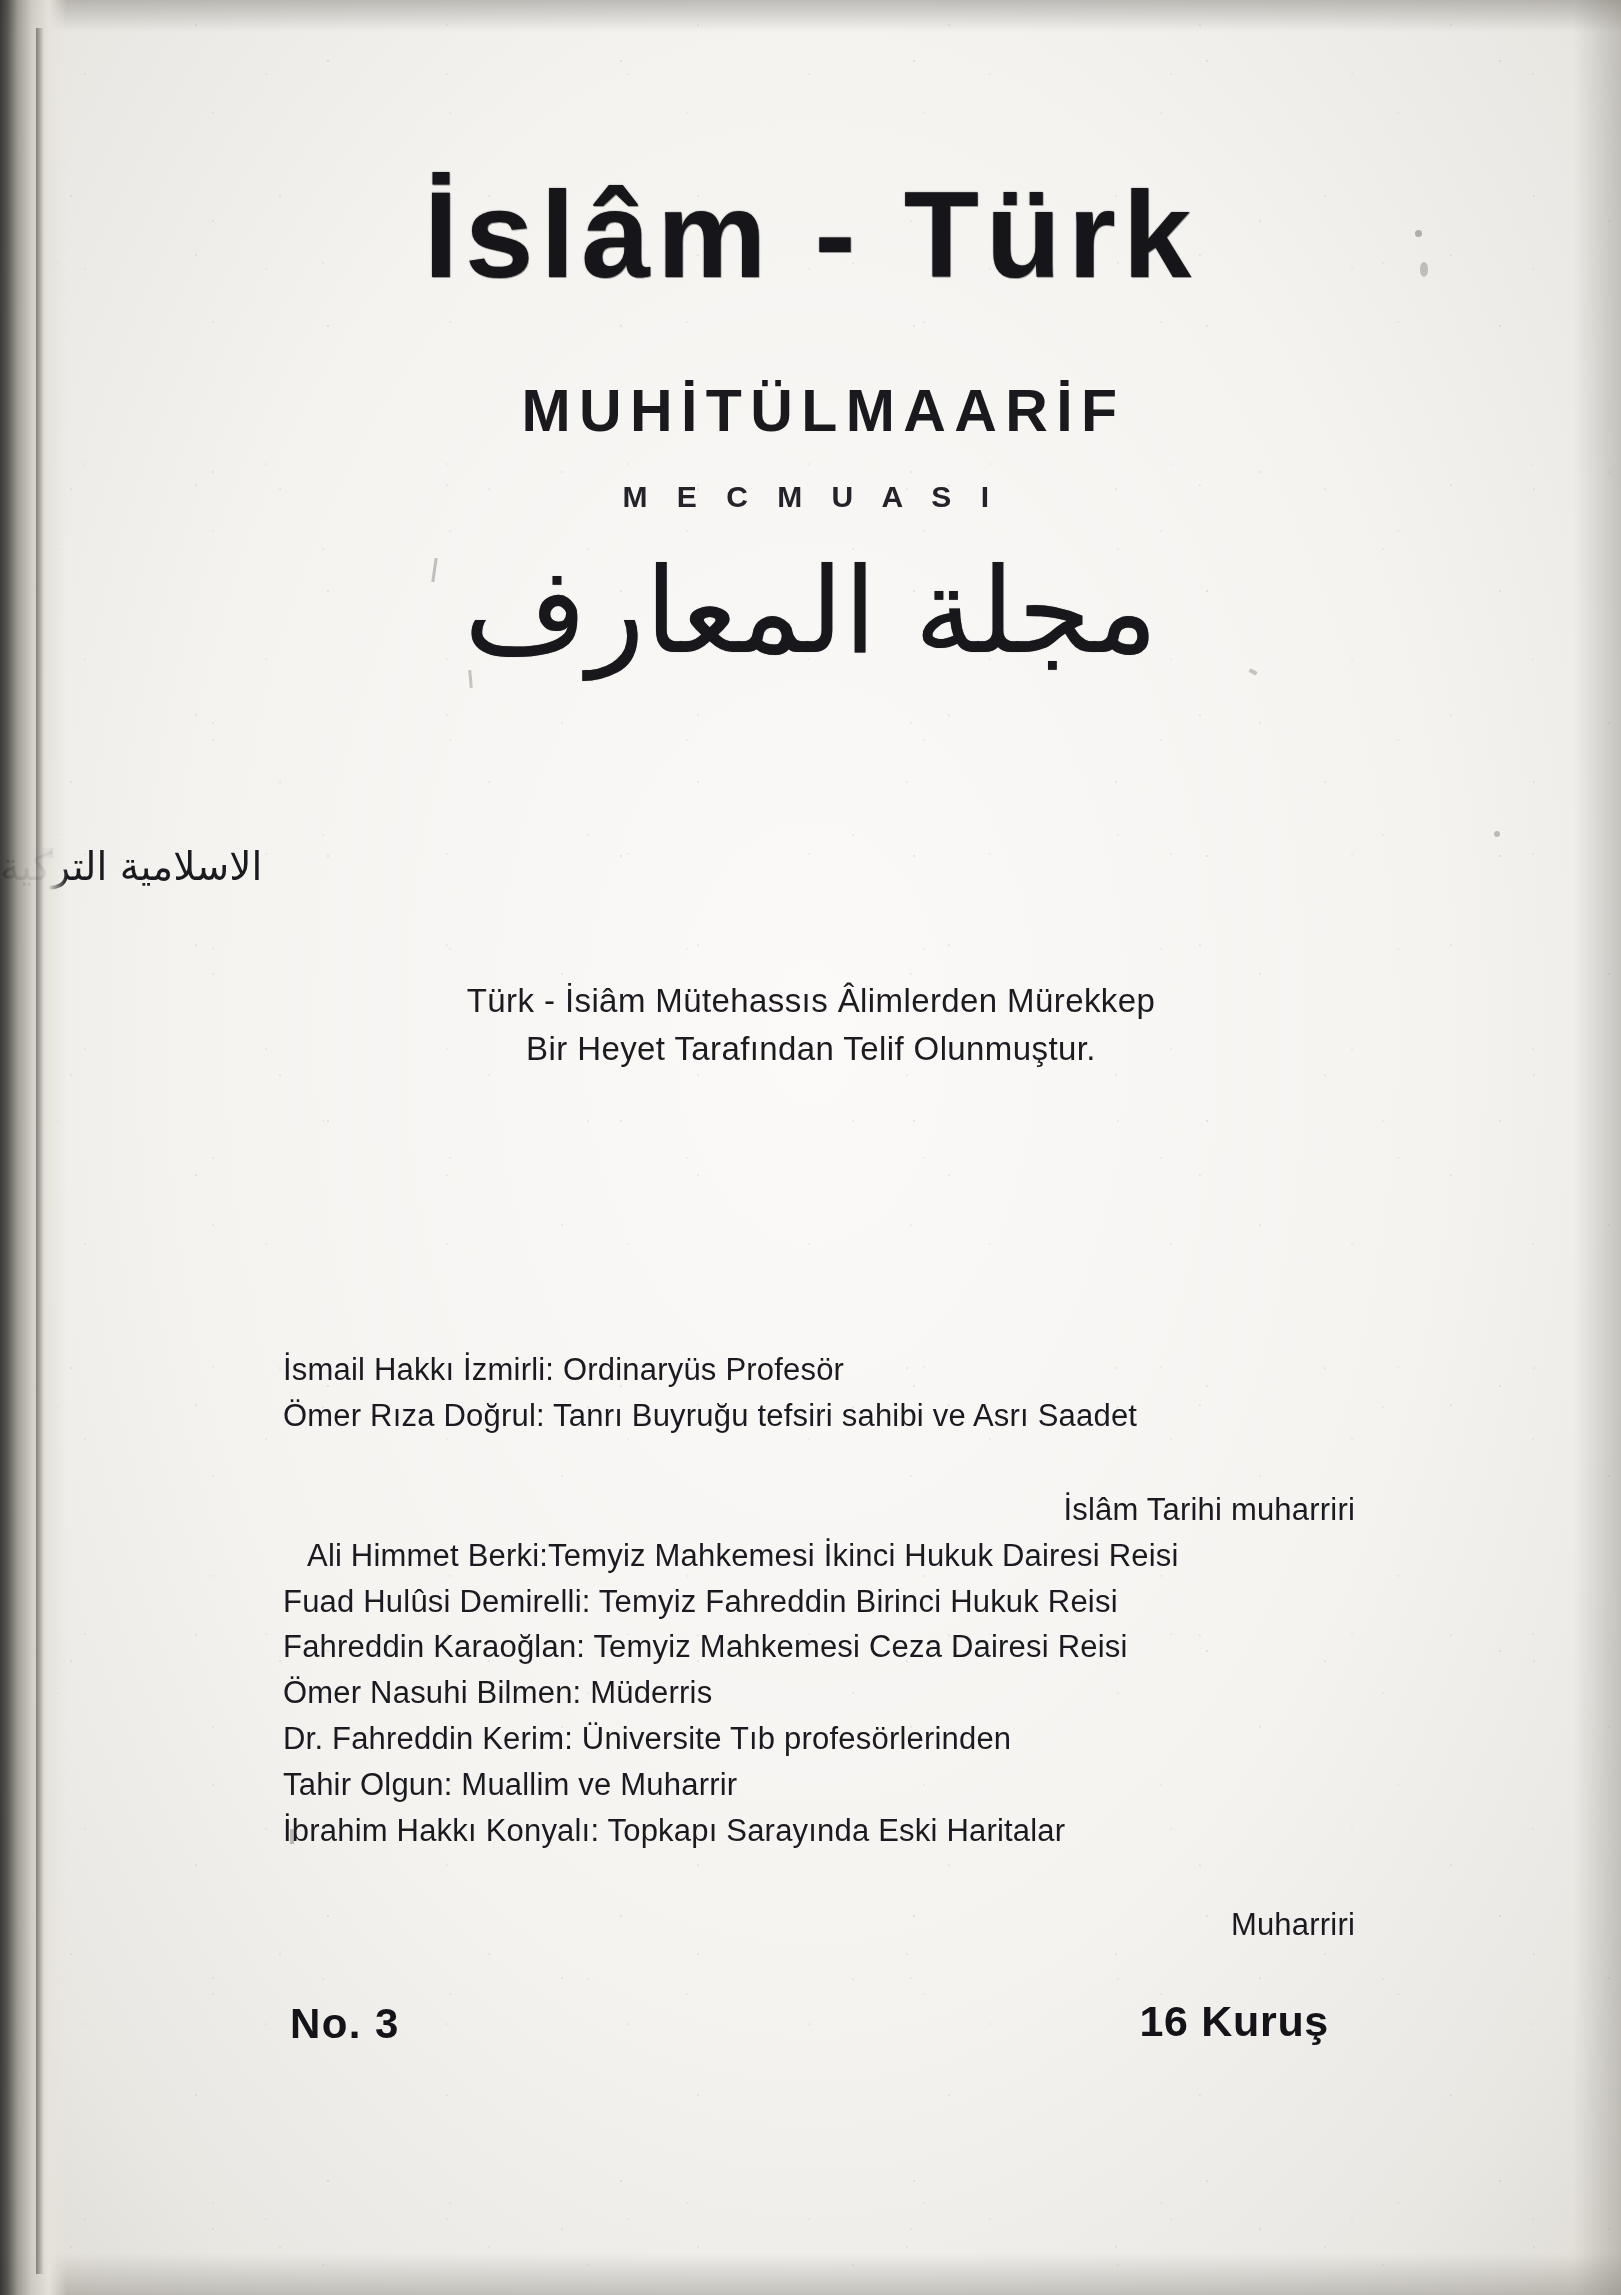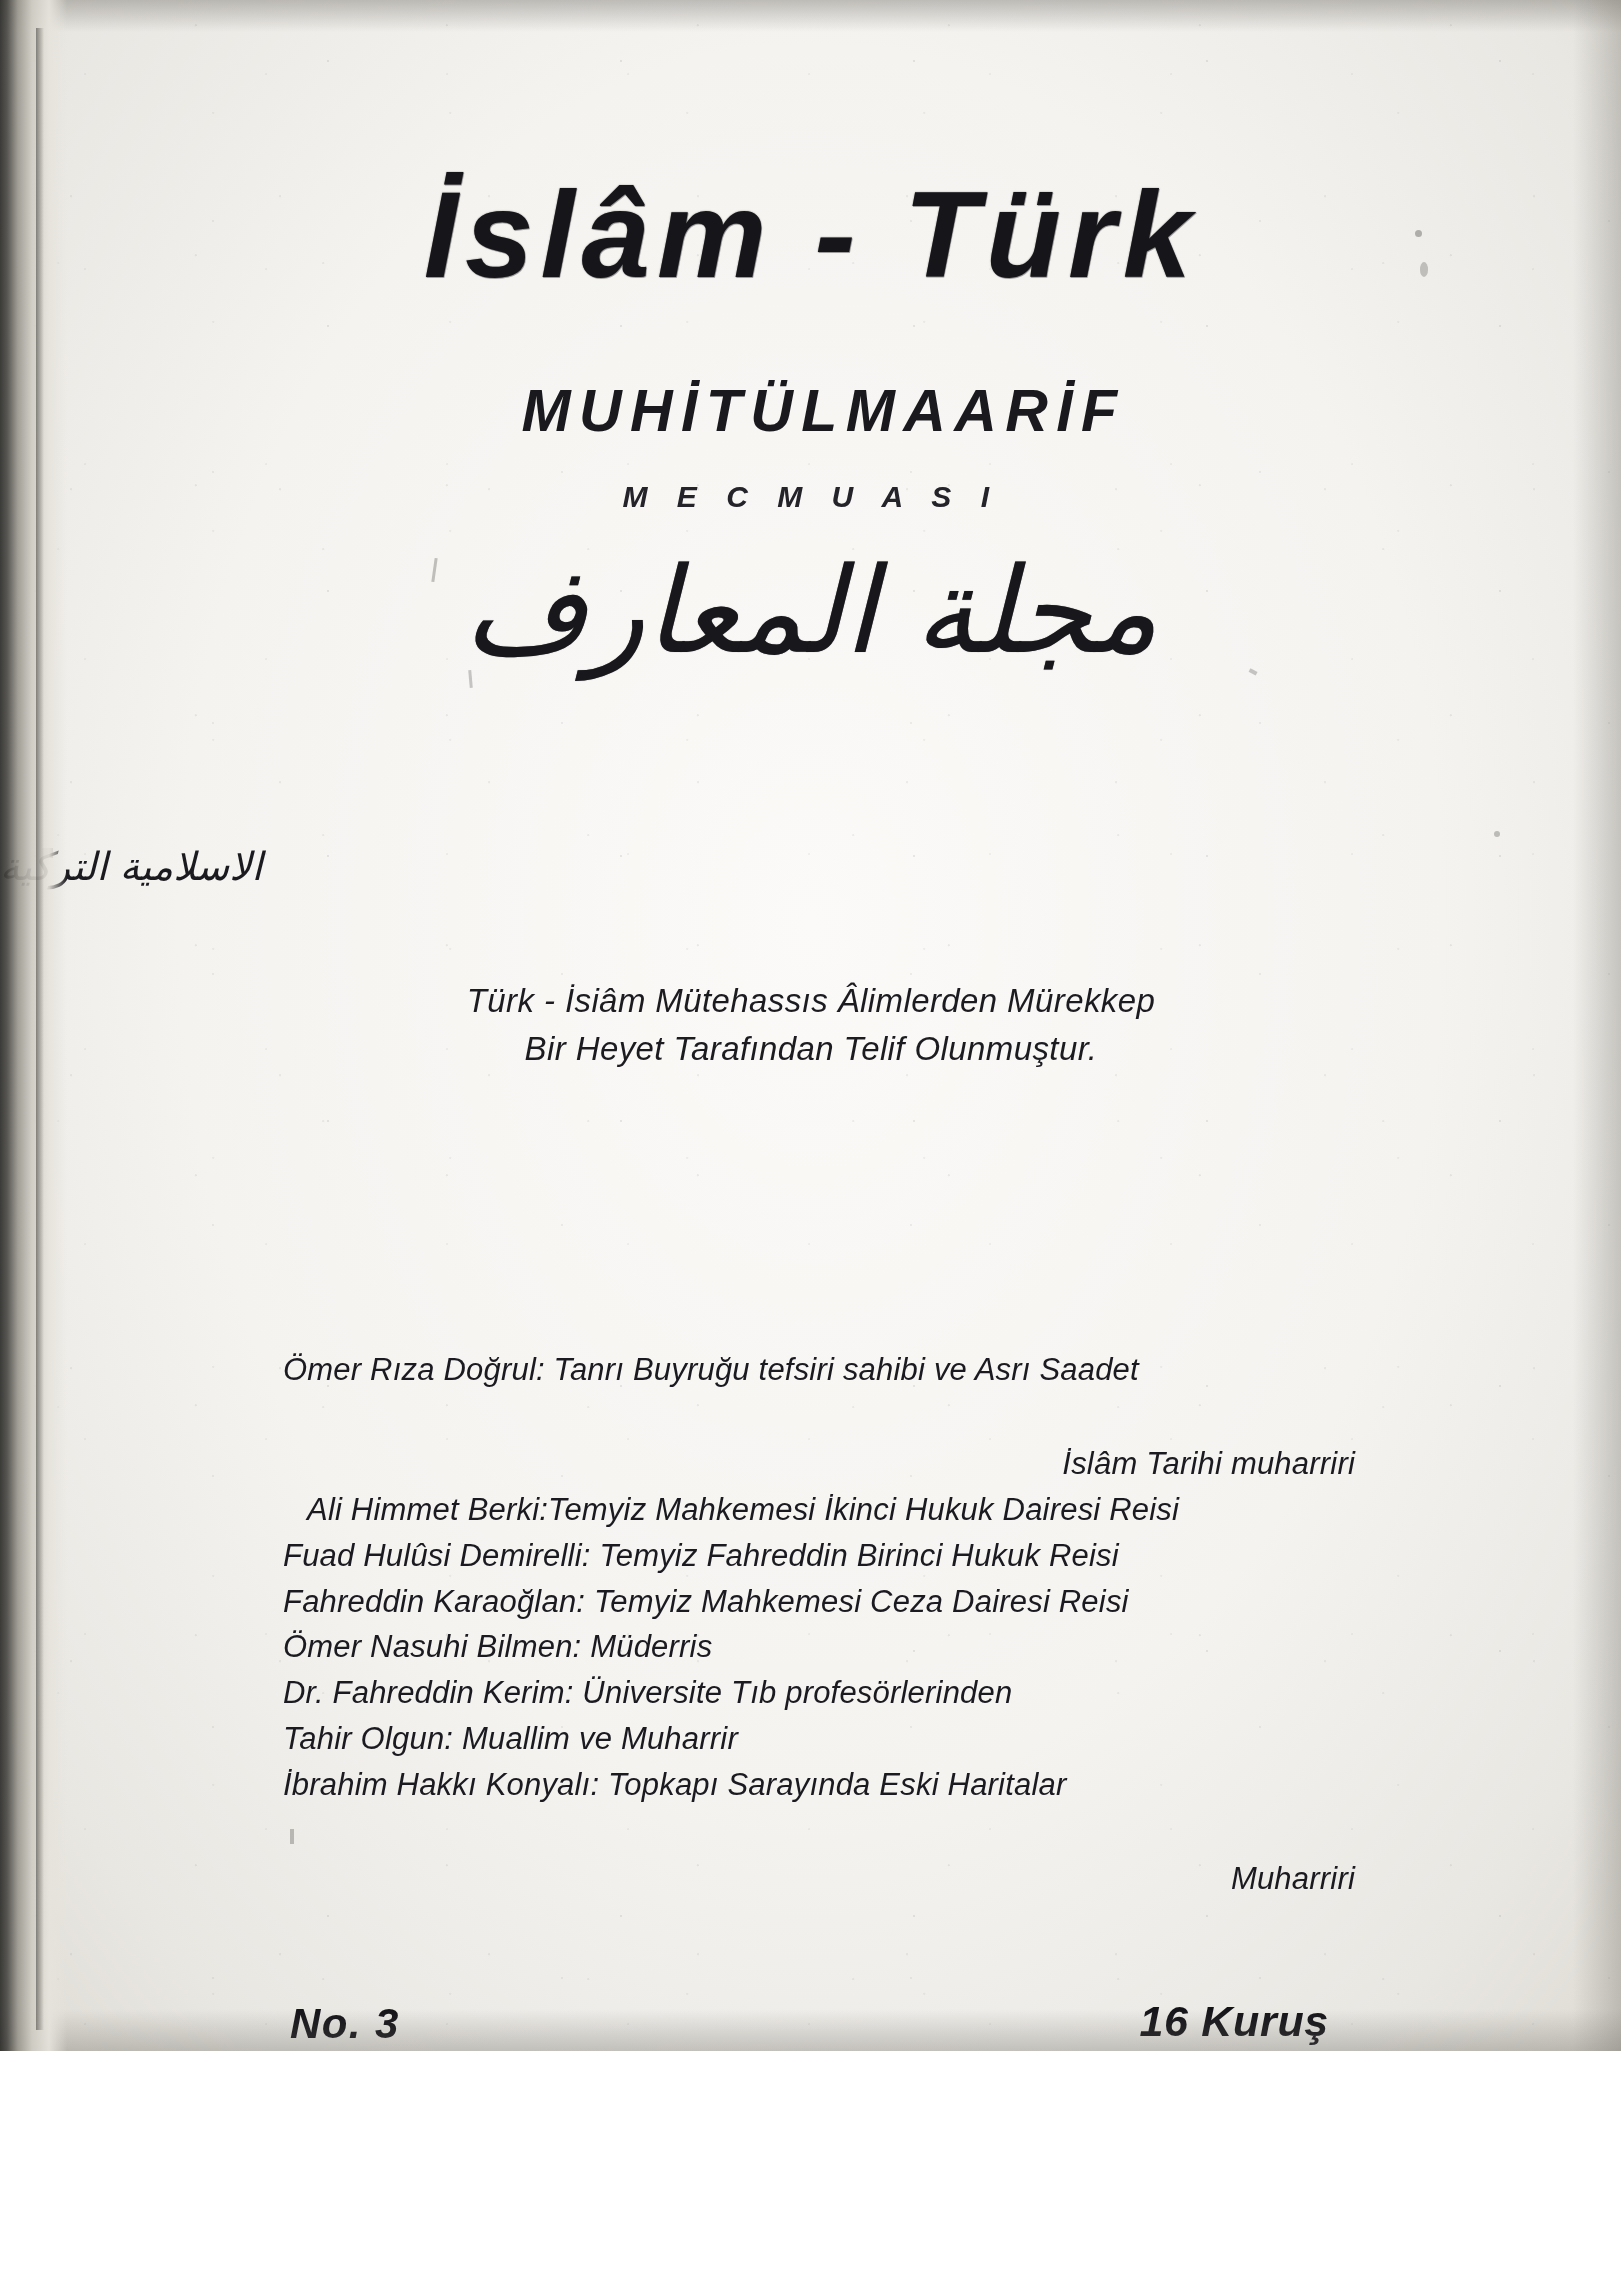--- a/index.html
+++ b/index.html
@@ -6,24 +6,23 @@
     margin: 0;
     padding: 0;
     background: #ffffff;
   }
   body {
     font-family: "Liberation Sans", sans-serif;
   }
   .page {
     position: relative;
     width: 1622px;
-    height: 2051px;
+    height: 2295px;
     background: #f0abfc;
     overflow: hidden;
-    font-style: italic;
   }
   
   .paper {
     position: absolute;
     inset: 0;
     background:
       radial-gradient(ellipse at 50% 45%, #fbfaf8 0%, #f4f3f0 55%, #e9e7e2 85%, #dedbd4 100%);
   }
   .speckle {
     position: absolute;
@@ -227,20 +226,21 @@
     <div class="arabic-logo">مجلة المعارف</div>
     <div class="arabic-small">الاسلامية التركية</div>
 
     <div class="byline">
       <div>Türk - İsiâm Mütehassıs Âlimlerden Mürekkep</div>
       <div>Bir Heyet Tarafından Telif Olunmuştur.</div>
     </div>
 
 
     <div class="contributors">
+      <div class="contrib-line">İsmail Hakkı İzmirli: Ordinaryüs Profesör</div>
       <div class="contrib-line">Ömer Rıza Doğrul: Tanrı Buyruğu tefsiri sahibi ve Asrı Saadet</div>
       <div class="contrib-line right">İslâm Tarihi muharriri</div>
       <div class="contrib-line indent">Ali Himmet Berki:Temyiz Mahkemesi İkinci Hukuk Dairesi Reisi</div>
       <div class="contrib-line">Fuad Hulûsi Demirelli: Temyiz Fahreddin   Birinci Hukuk Reisi</div>
       <div class="contrib-line">Fahreddin Karaoğlan: Temyiz Mahkemesi Ceza Dairesi Reisi</div>
       <div class="contrib-line">Ömer Nasuhi Bilmen: Müderris</div>
       <div class="contrib-line">Dr. Fahreddin Kerim: Üniversite Tıb profesörlerinden</div>
       <div class="contrib-line">Tahir Olgun: Muallim ve Muharrir</div>
       <div class="contrib-line">İbrahim Hakkı Konyalı: Topkapı  Sarayında  Eski  Haritalar</div>
       <div class="contrib-line right">Muharriri</div>

